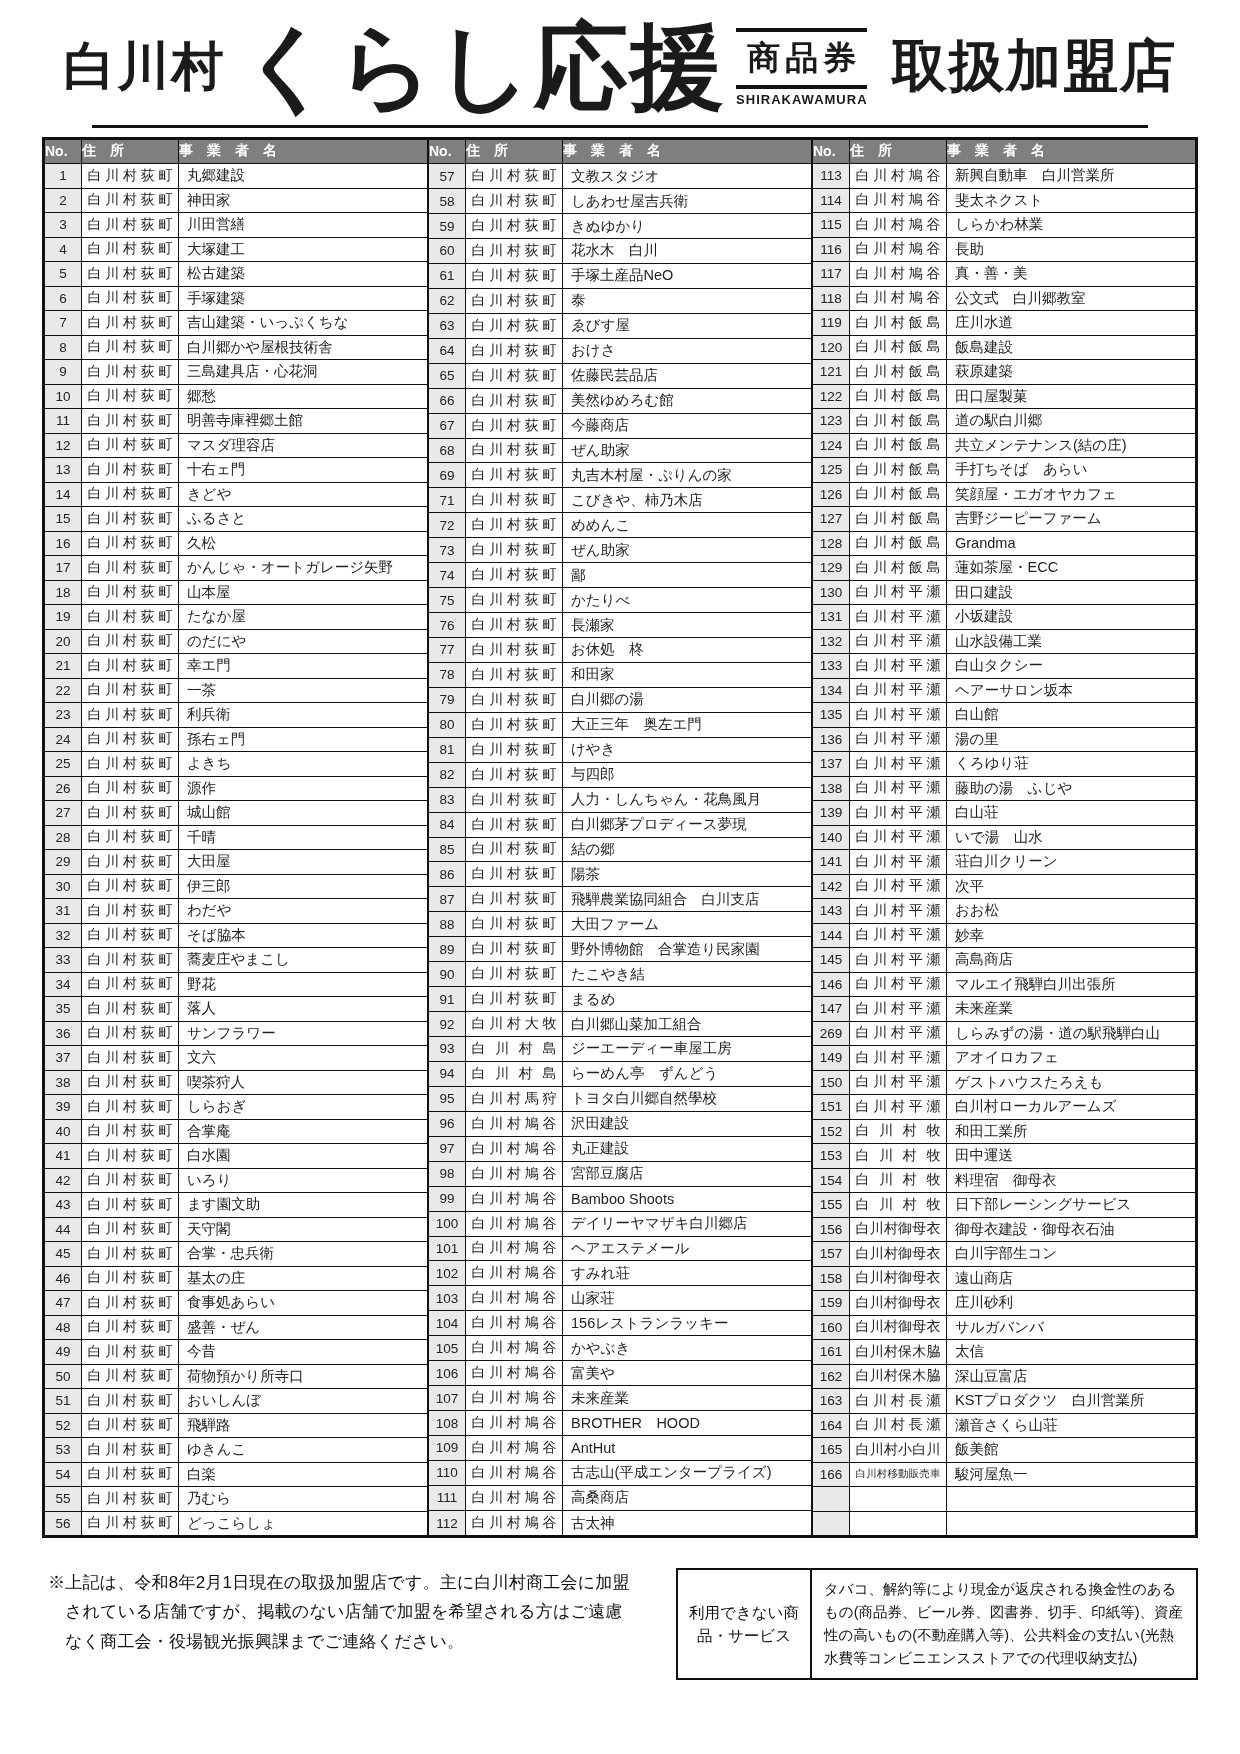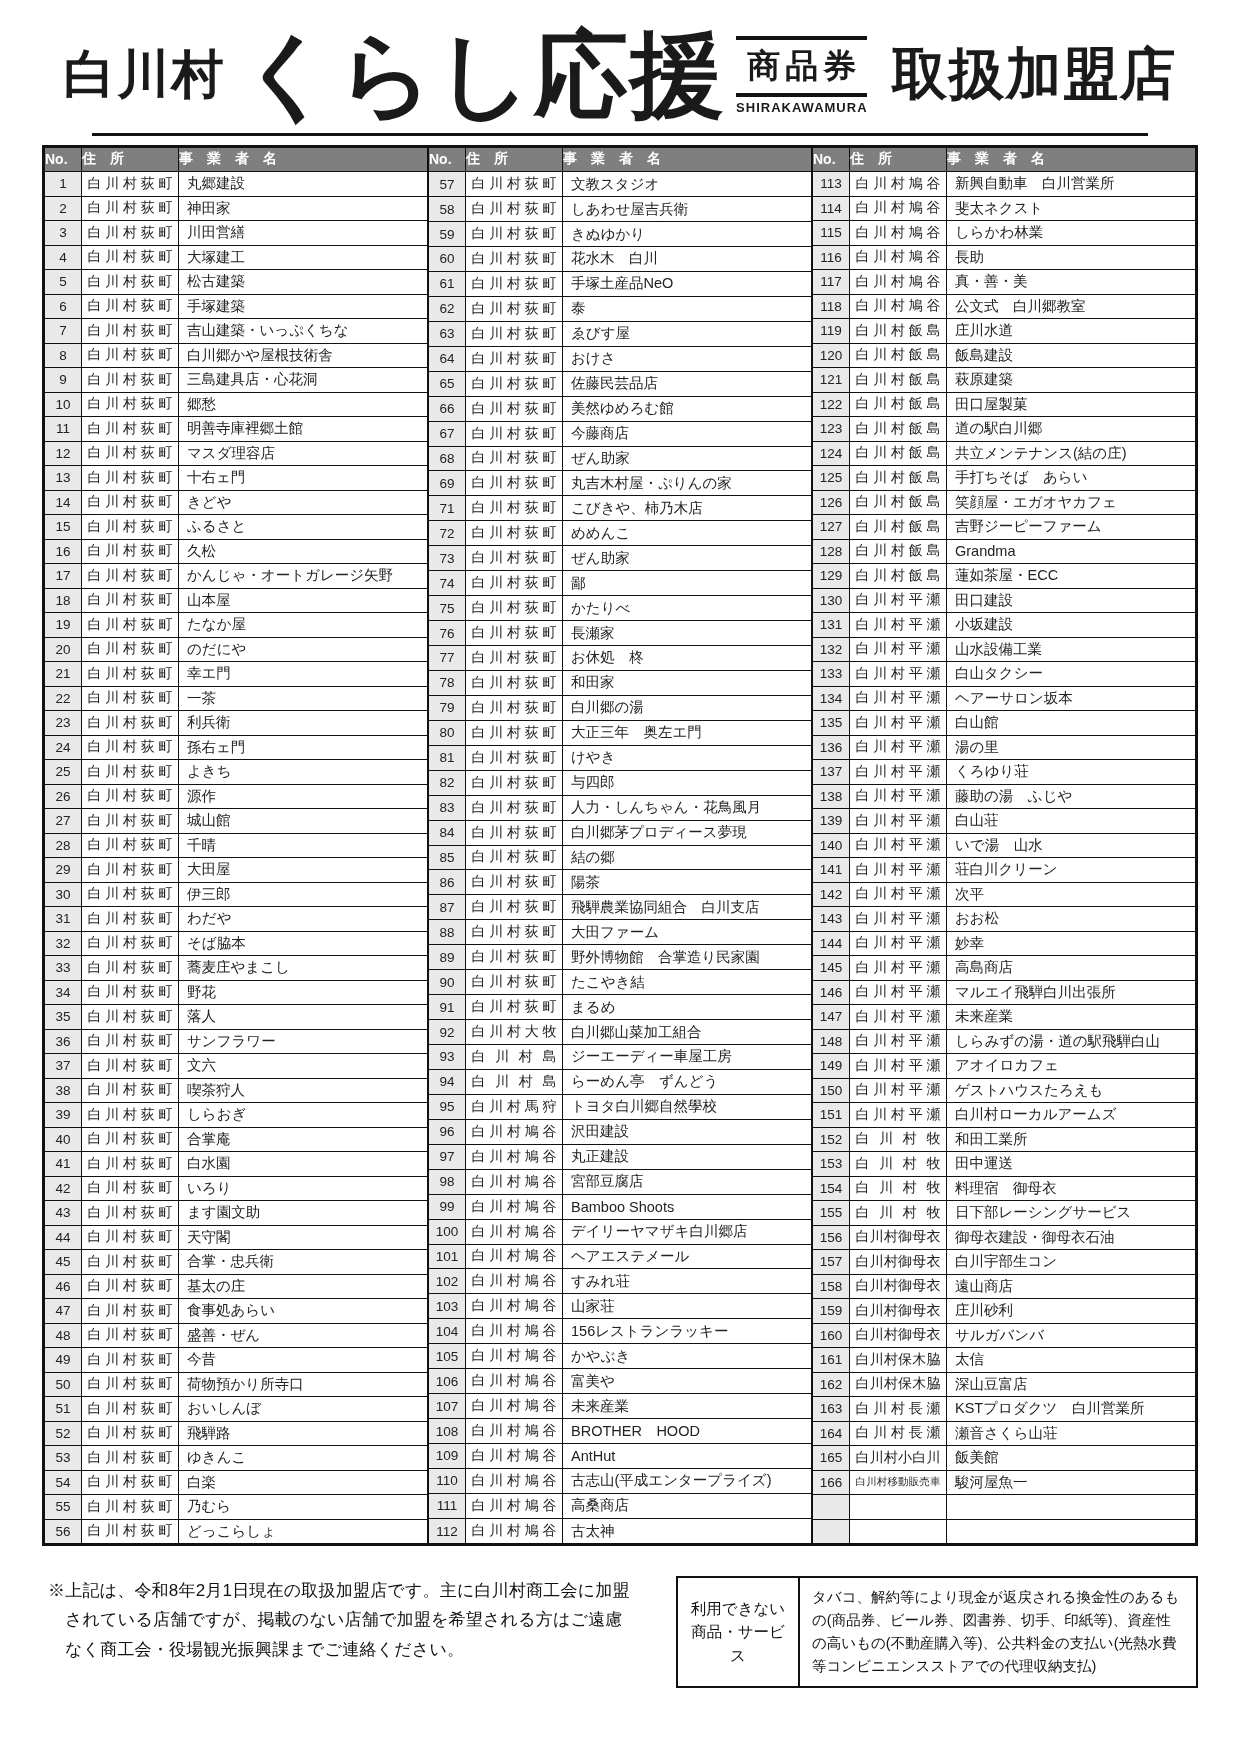--- a/index.html
+++ b/index.html
@@ -3,21 +3,21 @@
 <meta charset="utf-8">
 <style>
   * { margin:0; padding:0; box-sizing:border-box; }
   html,body { background:#ffffff; }
   body {
     width:1240px; height:1754px;
     font-family:"Liberation Sans", sans-serif;
     color:#1a1a1a; position:relative; overflow:hidden;
   }
   
-  .masthead { padding-top:26px; }
+  .masthead { padding-top:18px; }
   .logo-row { display:flex; align-items:center; justify-content:center; }
   .lg-village { font-size:52px; font-weight:800; letter-spacing:2px; margin-right:14px; }
   .lg-campaign { font-size:94px; font-weight:800; line-height:1.05; letter-spacing:2px; }
   .lg-voucher-block { display:flex; flex-direction:column; align-items:center; margin:0 24px 0 10px;justify-content:flex-end; }
   .lg-voucher { font-size:33px; font-weight:800; letter-spacing:5px; border-top:4px solid #111; border-bottom:4px solid #111; padding:4px 6px 4px 11px; }
   .lg-romaji { font-size:13px; font-weight:600; letter-spacing:1px; margin-top:3px; }
   .lg-suffix { font-size:56px; font-weight:800; letter-spacing:1px; }
   .head-rule { height:3px; background:#111; margin:8px 92px 0 92px; }
   
   .tables { display:flex; margin:9px 42px 0 42px; border:2px solid #111; }
@@ -28,21 +28,21 @@
   .c-no { width:37px; } .c-addr { width:97px; }
   td.addr-cell { }
   .addr { width:85px; margin:0 auto; font-size:14px; color:#222; text-align:justify; text-align-last:justify; white-space:nowrap; }
   .addr.sm { font-size:10.5px; }
   td.name { font-size:14.5px; color:#222; padding-left:8px; white-space:nowrap; overflow:hidden; }
   
   .footer { display:flex; margin:30px 42px 0 48px; gap:36px; align-items:flex-start; }
   .note { width:592px; font-size:17px; line-height:1.72; color:#111;
           padding-left:1em; text-indent:-1em; letter-spacing:0.2px; }
   .notice-box { flex:1; border:2px solid #111; display:flex; align-items:stretch; }
-  .notice-label { width:120px; display:flex; align-items:center; justify-content:center;
+  .notice-label { width:132px; display:flex; align-items:center; justify-content:center;
                   text-align:center; font-size:15.5px; line-height:1.5; padding:10px 8px; color:#111; }
   .notice-text { flex:1; border-left:2px solid #111; padding:8px 12px 8px 12px;
                  font-size:14.5px; line-height:1.58; color:#111; }
 </style>
 </head>
 <body>
 
 <header class="masthead">
   <div class="logo-row">
     <span class="lg-village">白川村</span>
@@ -1119,21 +1119,21 @@
           <td class="name">マルエイ飛騨白川出張所</td>
         </tr>
         <tr>
           <td class="no">147</td>
           <td class="addr-cell">
             <div class="addr">白川村平瀬</div>
           </td>
           <td class="name">未来産業</td>
         </tr>
         <tr>
-          <td class="no">148</td>
+          <td class="no">269</td>
           <td class="addr-cell">
             <div class="addr">白川村平瀬</div>
           </td>
           <td class="name">しらみずの湯・道の駅飛騨白山</td>
         </tr>
         <tr>
           <td class="no">149</td>
           <td class="addr-cell">
             <div class="addr">白川村平瀬</div>
           </td>

